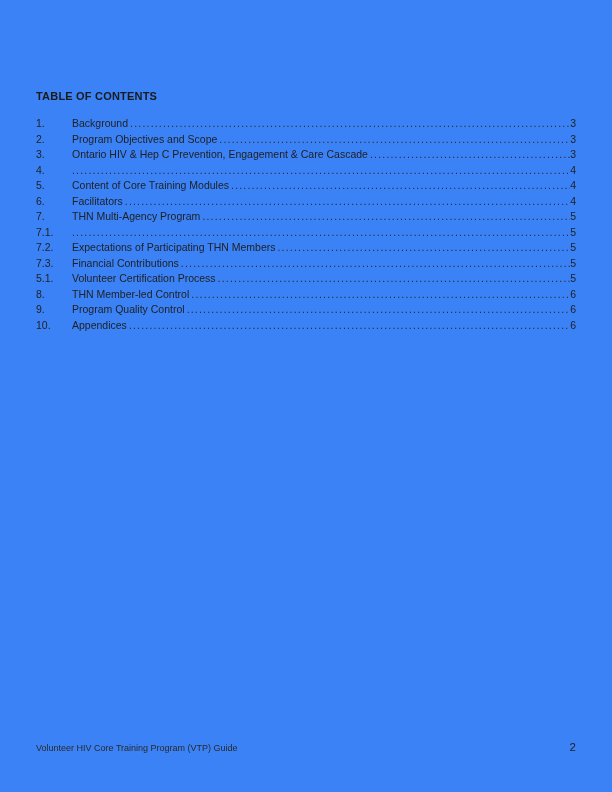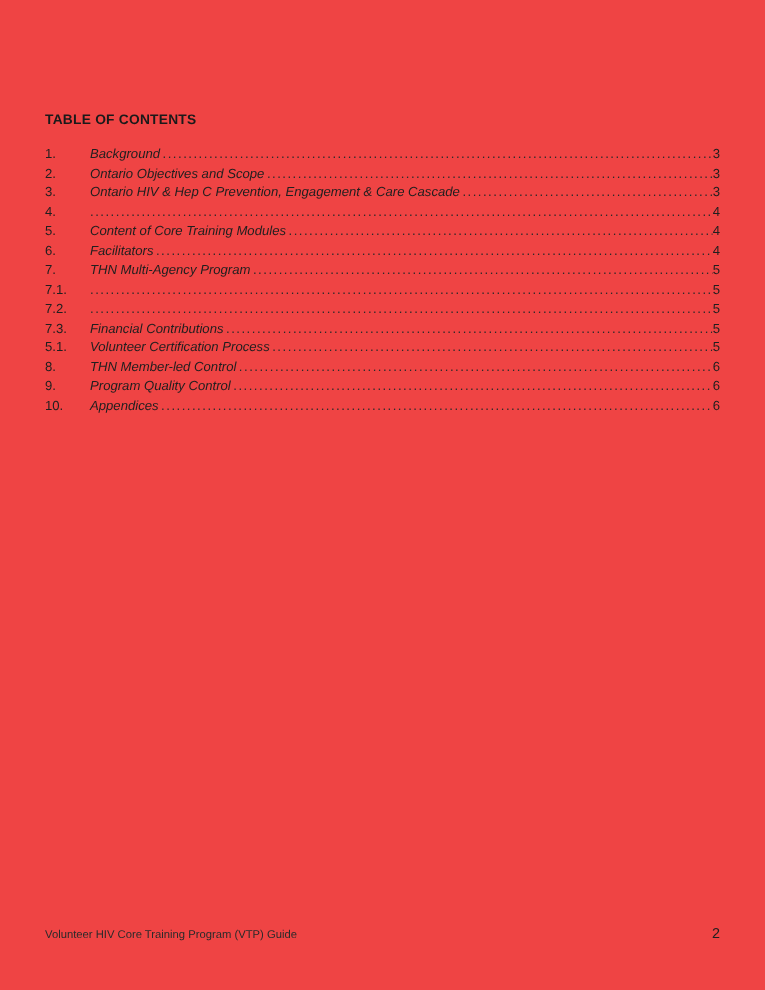--- a/index.html
+++ b/index.html
@@ -4,21 +4,21 @@
 <style>
   html, body {
     margin: 0;
     padding: 0;
     background: #ffffff;
   }
   .page {
     position: relative;
     width: 612px;
     height: 792px;
-    background: #ef4444;
+    background: #3b82f6;
     font-family: "Liberation Sans", sans-serif;
     color: #1f1f1f;
     overflow: hidden;
   }
   .toc-heading {
     position: absolute;
     left: 36px;
     top: 90px;
     margin: 0;
     font-size: 11px;
@@ -41,21 +41,20 @@
     cursor: pointer;
   }
   .toc-num {
     flex: 0 0 36px;
     white-space: nowrap;
   }
   .toc-title {
     flex: 0 0 auto;
     white-space: nowrap;
     padding-right: 2px;
-    font-style: italic;
   }
   .toc-dots {
     flex: 1 1 auto;
     overflow: hidden;
     white-space: nowrap;
     letter-spacing: 1.2px;
     color: #2a2a2a;
   }
   .toc-page {
     flex: 0 0 auto;
@@ -91,21 +90,21 @@
   <div class="toc-list" id="toc-list">
   <div class="toc-row">
     <span class="toc-num">1.</span>
     <span class="toc-title">Background</span>
     <span class="toc-dots">....................................................................................................................................................................................................................................................................</span>
     <span class="toc-page">3</span>
   </div>
 
   <div class="toc-row">
     <span class="toc-num">2.</span>
-    <span class="toc-title">Ontario Objectives and Scope</span>
+    <span class="toc-title">Program Objectives and Scope</span>
     <span class="toc-dots">....................................................................................................................................................................................................................................................................</span>
     <span class="toc-page">3</span>
   </div>
 
   <div class="toc-row">
     <span class="toc-num">3.</span>
     <span class="toc-title">Ontario HIV &amp; Hep C Prevention, Engagement &amp; Care Cascade</span>
     <span class="toc-dots">....................................................................................................................................................................................................................................................................</span>
     <span class="toc-page">3</span>
   </div>
@@ -138,20 +137,21 @@
   </div>
 
   <div class="toc-row">
     <span class="toc-num">7.1.</span>
     <span class="toc-dots">....................................................................................................................................................................................................................................................................</span>
     <span class="toc-page">5</span>
   </div>
 
   <div class="toc-row">
     <span class="toc-num">7.2.</span>
+    <span class="toc-title">Expectations of Participating THN Members</span>
     <span class="toc-dots">....................................................................................................................................................................................................................................................................</span>
     <span class="toc-page">5</span>
   </div>
 
   <div class="toc-row">
     <span class="toc-num">7.3.</span>
     <span class="toc-title">Financial Contributions</span>
     <span class="toc-dots">....................................................................................................................................................................................................................................................................</span>
     <span class="toc-page">5</span>
   </div>

